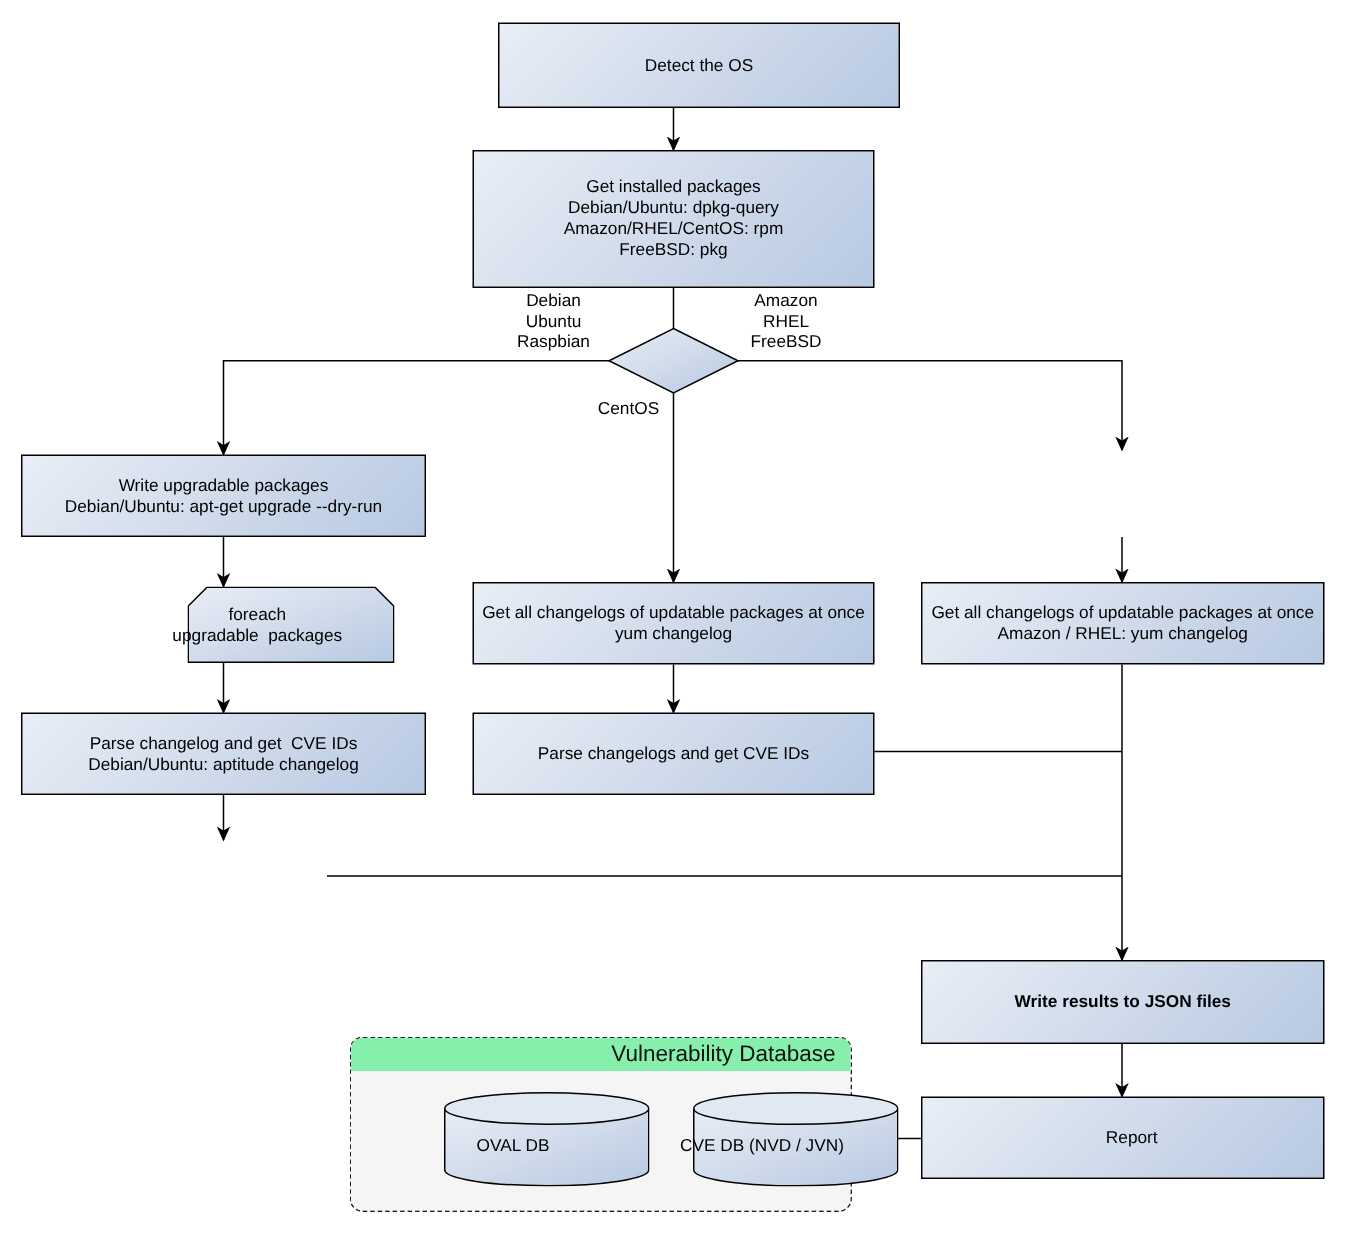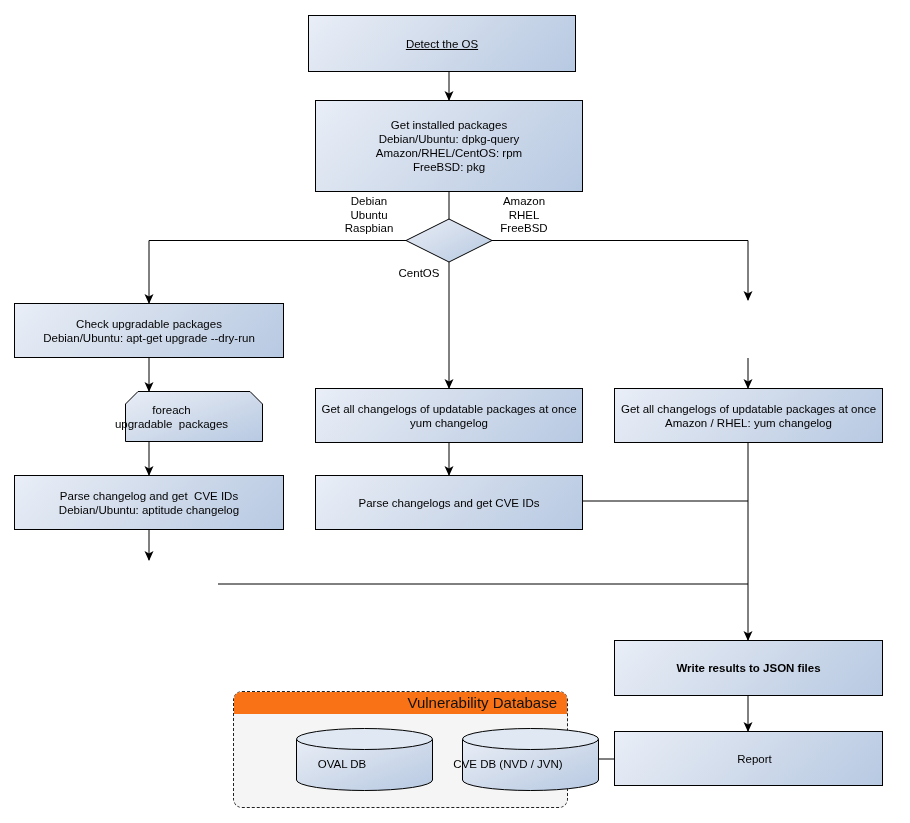--- a/index.html
+++ b/index.html
@@ -26,21 +26,21 @@
   .branch-label {
     position:absolute; text-align:center; font-size:11.5px; line-height:13.5px;
     white-space:pre;
   }
   .db-container {
     position:absolute; left:233px; top:691px; width:335px; height:117px;
     box-sizing:border-box; border:1.5px dashed #222; border-radius:9px;
     background:#f5f5f5;
   }
   .db-header {
-    height:22px; background:#f97316; border-radius:7px 7px 0 0;
+    height:22px; background:#86efac; border-radius:7px 7px 0 0;
     text-align:right; font-size:15px; line-height:22px; padding-right:10px;
     color:#111;
   }
 </style>
 </head>
 <body>
 
 <div class="canvas">
 
   <svg class="wires" width="910" height="823" viewBox="0 0 910 823">
@@ -71,36 +71,36 @@
     <path d="M449 443 L449 475" stroke="#000" stroke-width="1" fill="none" marker-end="url(#arrow)"></path>
     <path d="M748 358 L748 388" stroke="#000" stroke-width="1" fill="none" marker-end="url(#arrow)"></path>
 
     <path d="M583 501 L748 501" stroke="#000" stroke-width="1" fill="none"></path>
     <path d="M218 584 L748 584" stroke="#000" stroke-width="1" fill="none"></path>
     <path d="M748 443 L748 640" stroke="#000" stroke-width="1" fill="none" marker-end="url(#arrow)"></path>
     <path d="M748 696 L748 731" stroke="#000" stroke-width="1" fill="none" marker-end="url(#arrow)"></path>
     <path d="M568 759 L614 759" stroke="#000" stroke-width="1" fill="none"></path>
   </svg>
 
-  <div class="node" style="left:308px; top:15px; width:268px; height:57px;text-decoration:underline;">Detect the OS</div>
+  <div class="node" style="left:332px; top:15px; width:268px; height:57px;">Detect the OS</div>
 
   <div class="node" style="left:315px; top:100px; width:268px; height:92px;">Get installed packages
 Debian/Ubuntu: dpkg-query
 Amazon/RHEL/CentOS: rpm
 FreeBSD: pkg</div>
 
   <div class="branch-label" style="left:330px; top:195px; width:78px;">Debian
 Ubuntu
 Raspbian</div>
   <div class="branch-label" style="left:485px; top:195px; width:78px;">Amazon
 RHEL
 FreeBSD</div>
   <div class="branch-label" style="left:386px; top:267px; width:66px;">CentOS</div>
 
-  <div class="node" style="left:14px; top:303px; width:270px; height:55px;">Check upgradable packages
+  <div class="node" style="left:14px; top:303px; width:270px; height:55px;">Write upgradable packages
 Debian/Ubuntu: apt-get upgrade --dry-run</div>
 
   <div class="shape-node" style="left:80px; top:391px; width:138px; height:51px;">
     <svg width="138" height="51" viewBox="0 0 138 51">
       <polygon points="13,0.5 125,0.5 137.5,13 137.5,50.5 0.5,50.5 0.5,13" fill="url(#nodeGrad)" stroke="#000" stroke-width="1"></polygon>
     </svg>
     <div class="shape-label">foreach
 upgradable  packages</div>
   </div>
 

